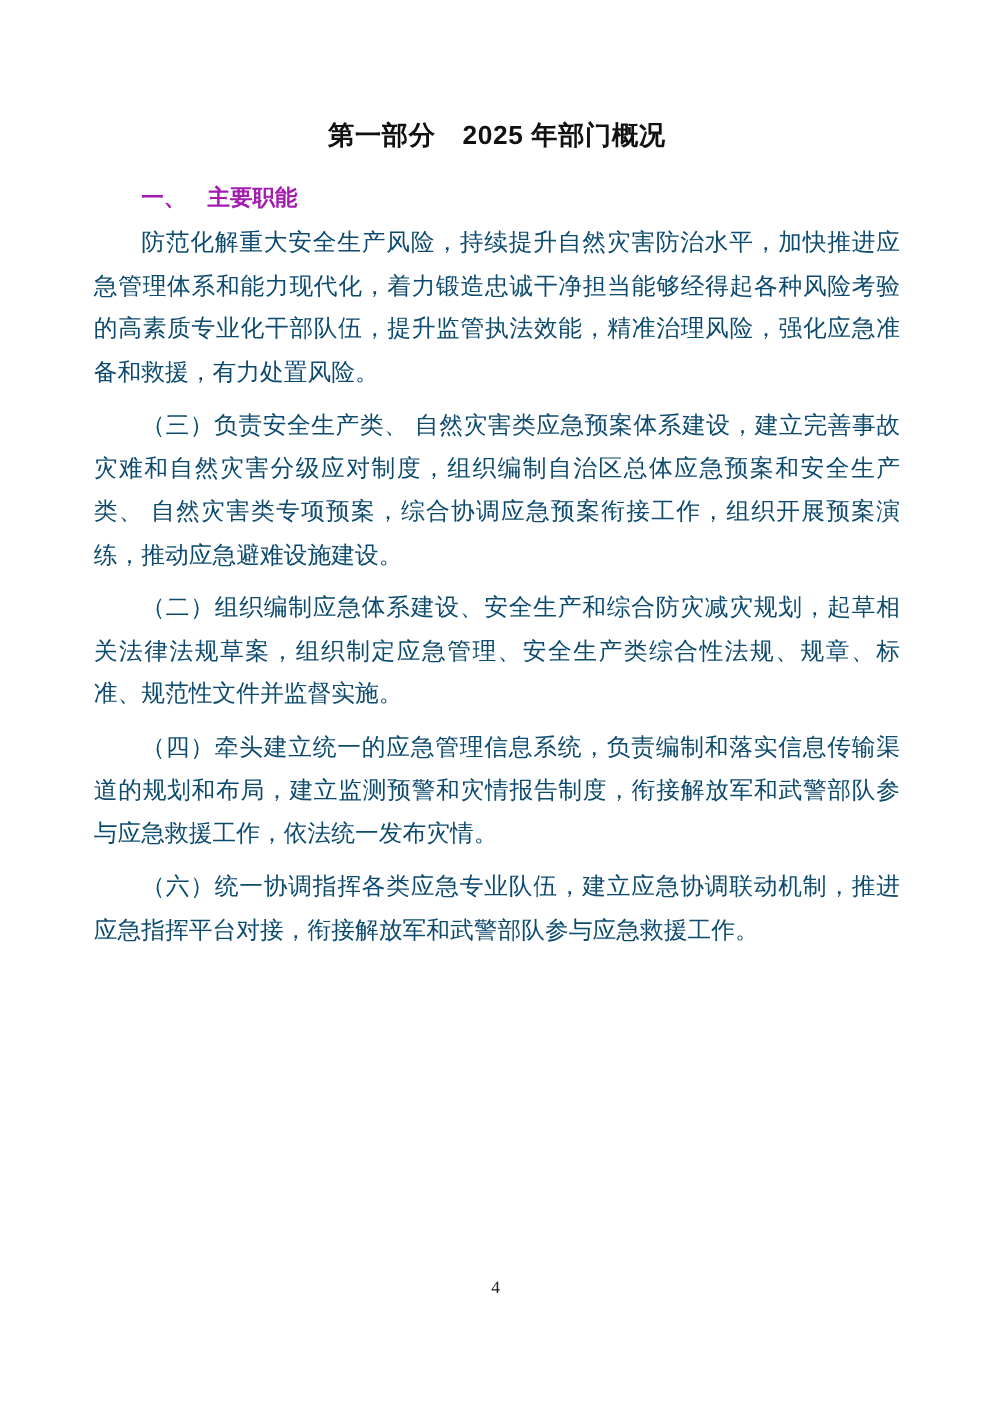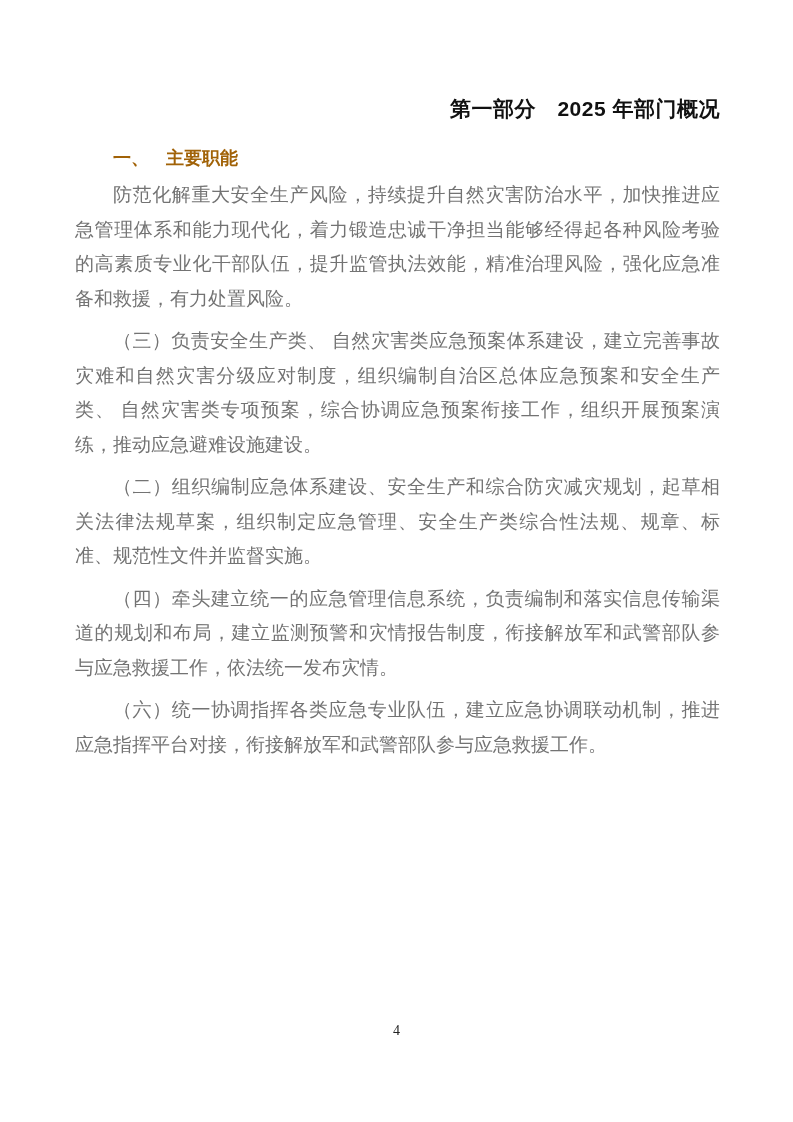--- a/index.html
+++ b/index.html
@@ -14,47 +14,47 @@
     background: #ffffff;
     overflow: hidden;
     color: #1d1d1d;
     font-family: "Liberation Serif", "DejaVu Serif", serif;
   }
   .doc {
     padding: 95px 73px 0 75px;
   }
   .doc-title {
     margin: 0;
-    text-align: right;
+    text-align: center;
     font-family: "Liberation Sans", "DejaVu Sans", sans-serif;
     font-size: 21px;
     font-weight: 700;
     line-height: 27px;
     letter-spacing: 0.5px;
     color: #111111;
   }
   .section-heading {
     margin: 24px 0 0 38px;
     font-family: "Liberation Sans", "DejaVu Sans", sans-serif;
     font-size: 18px;
     font-weight: 700;
     line-height: 24px;
-    color: #a16207;
+    color: #a21caf;
   }
   .section-heading .heading-label {
     margin-left: 17px;
   }
   .body-para {
     margin: 8px 0 0 0;
     font-size: 19px;
     line-height: 34.5px;
     text-align: justify;
     text-indent: 38px;
     word-break: break-all;
-    color: #737373;
+    color: #0c4a6e;
   }
   .page-number {
     position: absolute;
     top: 1022px;
     left: 0;
     right: 0;
     text-align: center;
     font-size: 14px;
     line-height: 18px;
     color: #222222;

